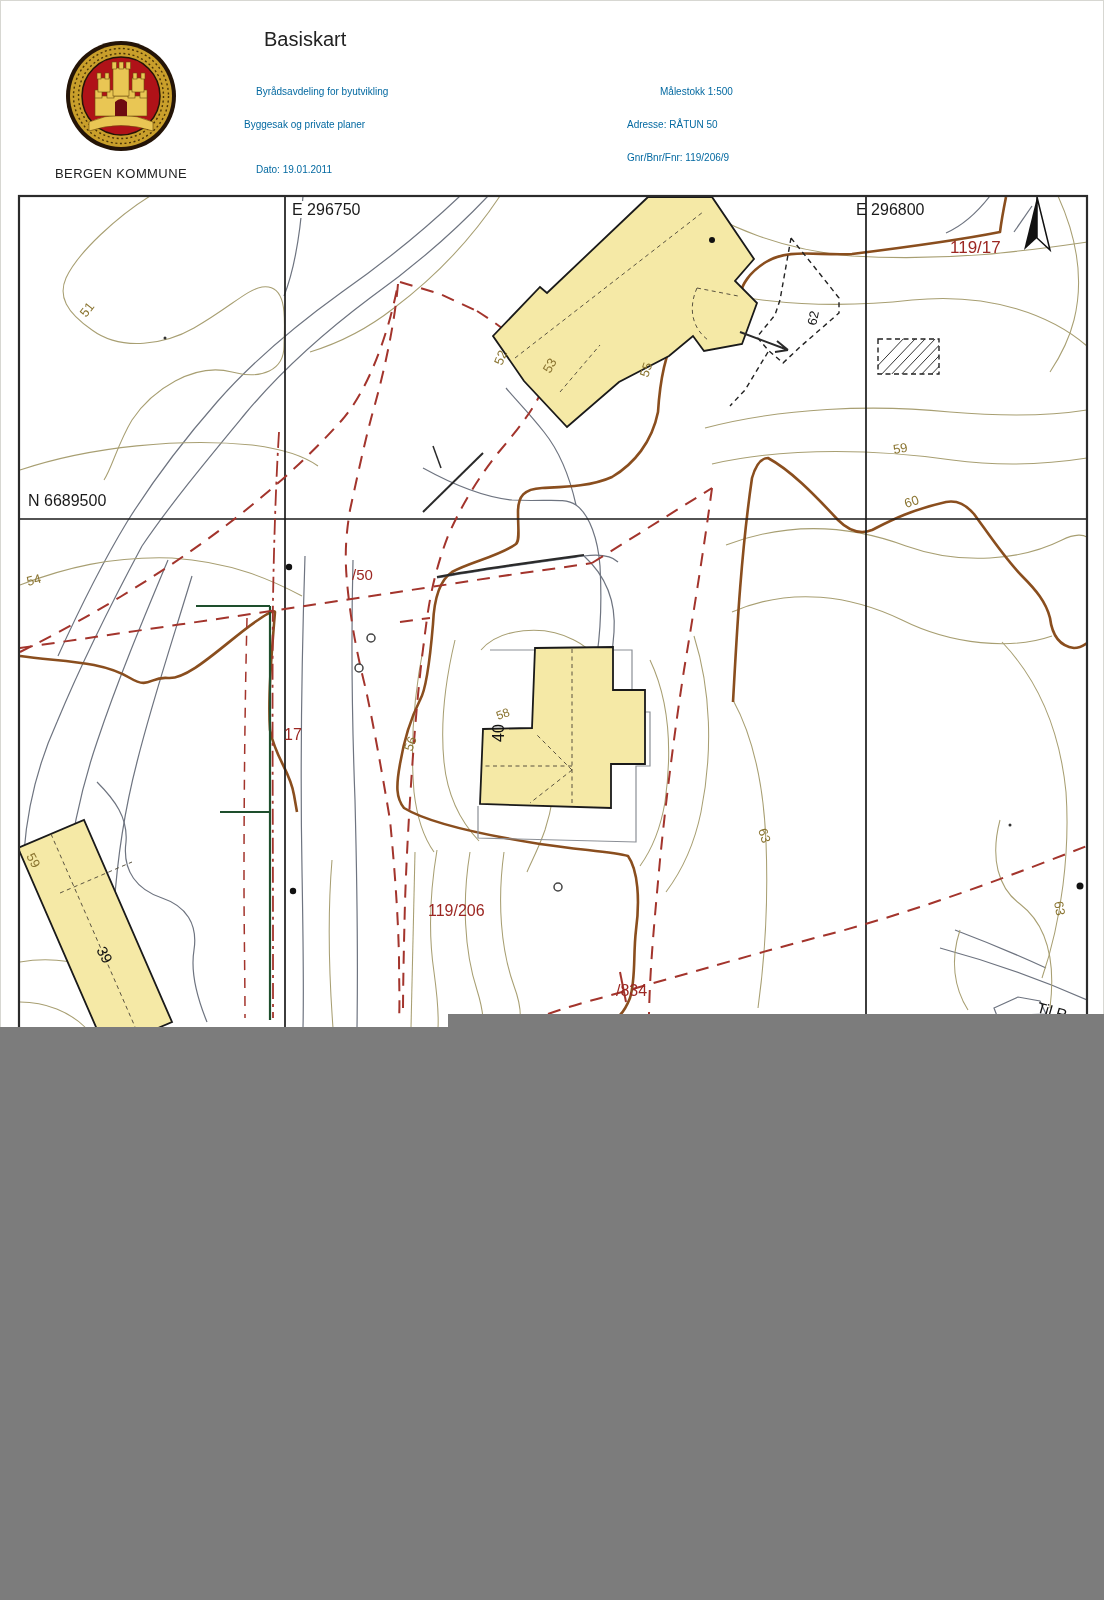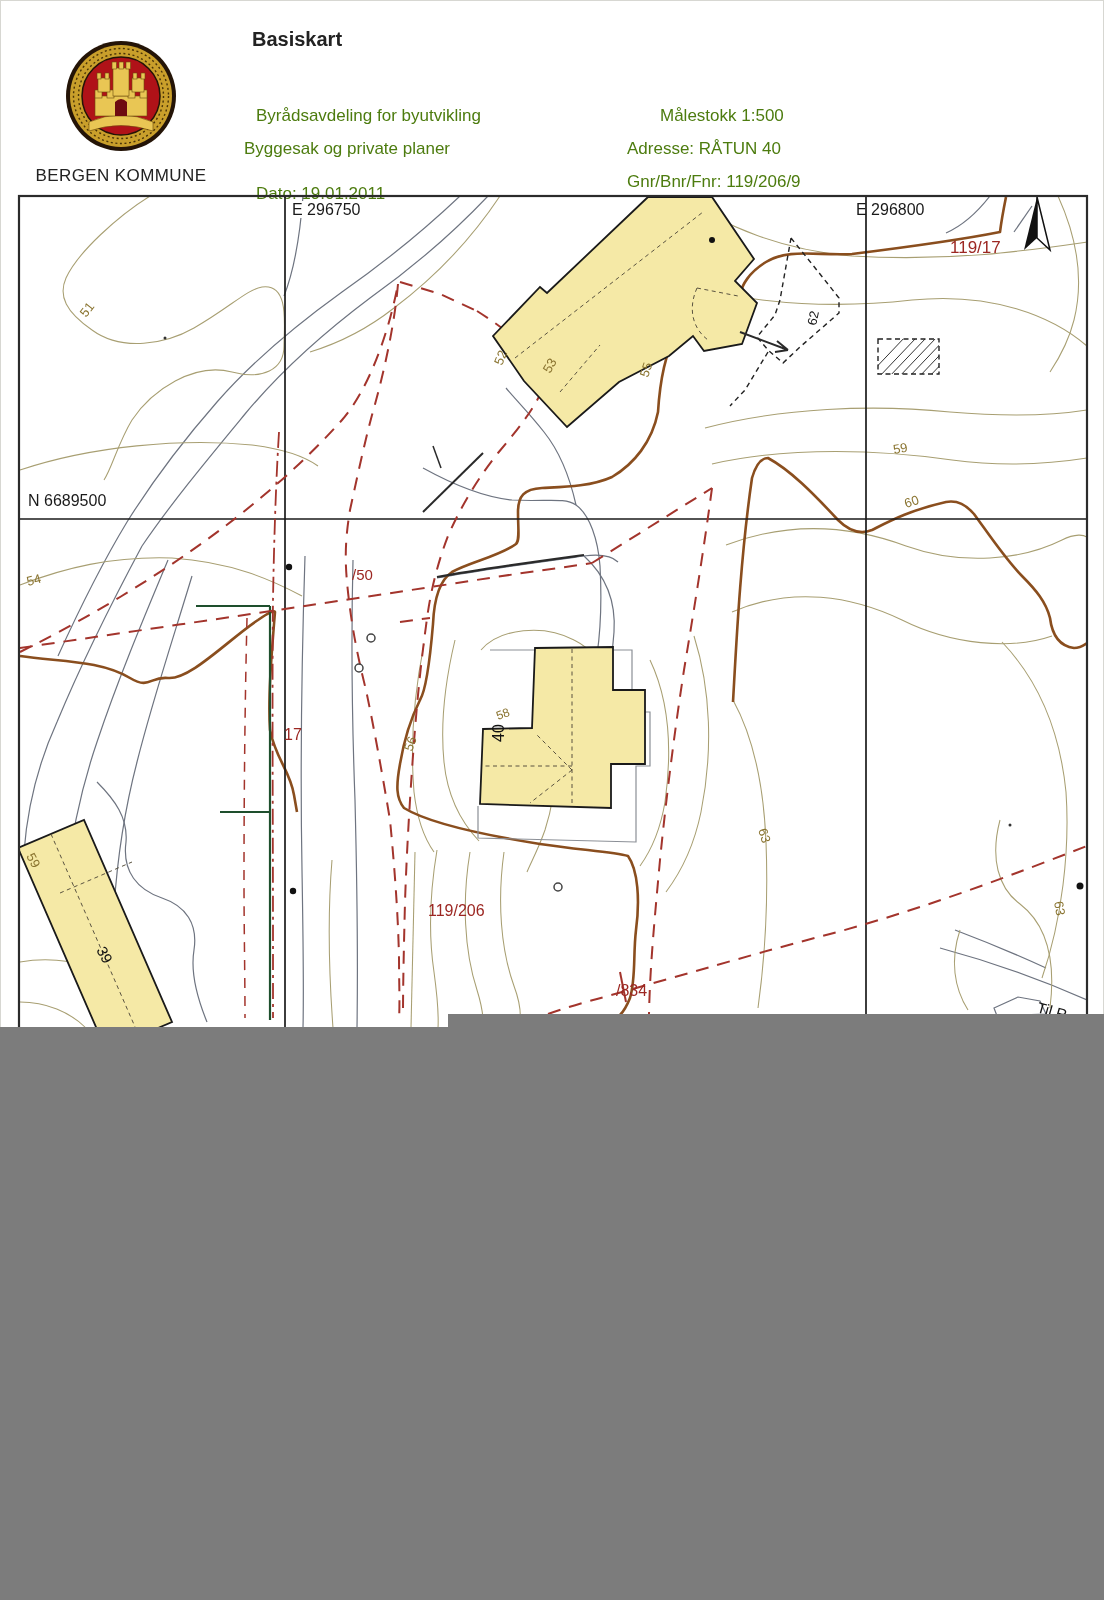--- a/index.html
+++ b/index.html
@@ -1,22 +1,22 @@
 <!DOCTYPE html>
 <html><head>
 <meta charset="utf-8">
 <style>
   html,body{margin:0;padding:0;background:#ffffff;}
   #page{position:relative;width:1104px;height:1600px;background:#ffffff;overflow:hidden;
         font-family:"Liberation Sans",sans-serif;color:#1a1a1a;}
   #page .edge{position:absolute;inset:0;border:1px solid #d7d7d2;pointer-events:none;}
   
-  .hdr-title{position:absolute;left:252px;top:28px;font-size:20px;color:#222;font-weight:bold;}
-  .hdr-line{position:absolute;font-size:17px;color:#4d7c0f;margin-top:20px;}
-  .muni{position:absolute;left:26px;top:166px;width:190px;text-align:center;font-size:17px;letter-spacing:.4px;color:#222;}
+  .hdr-title{position:absolute;left:264px;top:28px;font-size:20px;color:#222;}
+  .hdr-line{position:absolute;font-size:10px;color:#0369a1;}
+  .muni{position:absolute;left:26px;top:166px;width:190px;text-align:center;font-size:13px;letter-spacing:.4px;color:#222;}
   #logo{position:absolute;left:64px;top:38px;}
   #mapsvg{position:absolute;left:0;top:0;}
   svg text{font-family:"Liberation Sans",sans-serif;}
   .redact{position:absolute;background:#7c7c7c;}
 </style>
 </head>
 <body>
 
 <div id="page">
   <div class="edge"></div>
@@ -47,21 +47,21 @@
       <path d="M51 78 L51 64 Q57 58 63 64 L63 78 Z" fill="#6e0b10" stroke="none"></path>
     </g>
   </svg>
   <div class="muni">BERGEN KOMMUNE</div>
 
   <div class="hdr-title">Basiskart</div>
   <div class="hdr-line" style="left:256px;top:86px;">Byrådsavdeling for byutvikling</div>
   <div class="hdr-line" style="left:244px;top:119px;">Byggesak og private planer</div>
   <div class="hdr-line" style="left:256px;top:164px;">Dato: 19.01.2011</div>
   <div class="hdr-line" style="left:660px;top:86px;">Målestokk 1:500</div>
-  <div class="hdr-line" style="left:627px;top:119px;">Adresse: RÅTUN 40</div>
+  <div class="hdr-line" style="left:627px;top:119px;">Adresse: RÅTUN 50</div>
   <div class="hdr-line" style="left:627px;top:152px;">Gnr/Bnr/Fnr: 119/206/9</div>
 
   <svg id="mapsvg" width="1104" height="1600" viewBox="0 0 1104 1600">
     <defs>
       <clipPath id="mapclip">
           <rect x="19" y="196" width="1068" height="1404"></rect>
         </clipPath>
       <clipPath id="hatchclip">
           <rect x="878" y="339" width="61" height="35"></rect>
         </clipPath>

